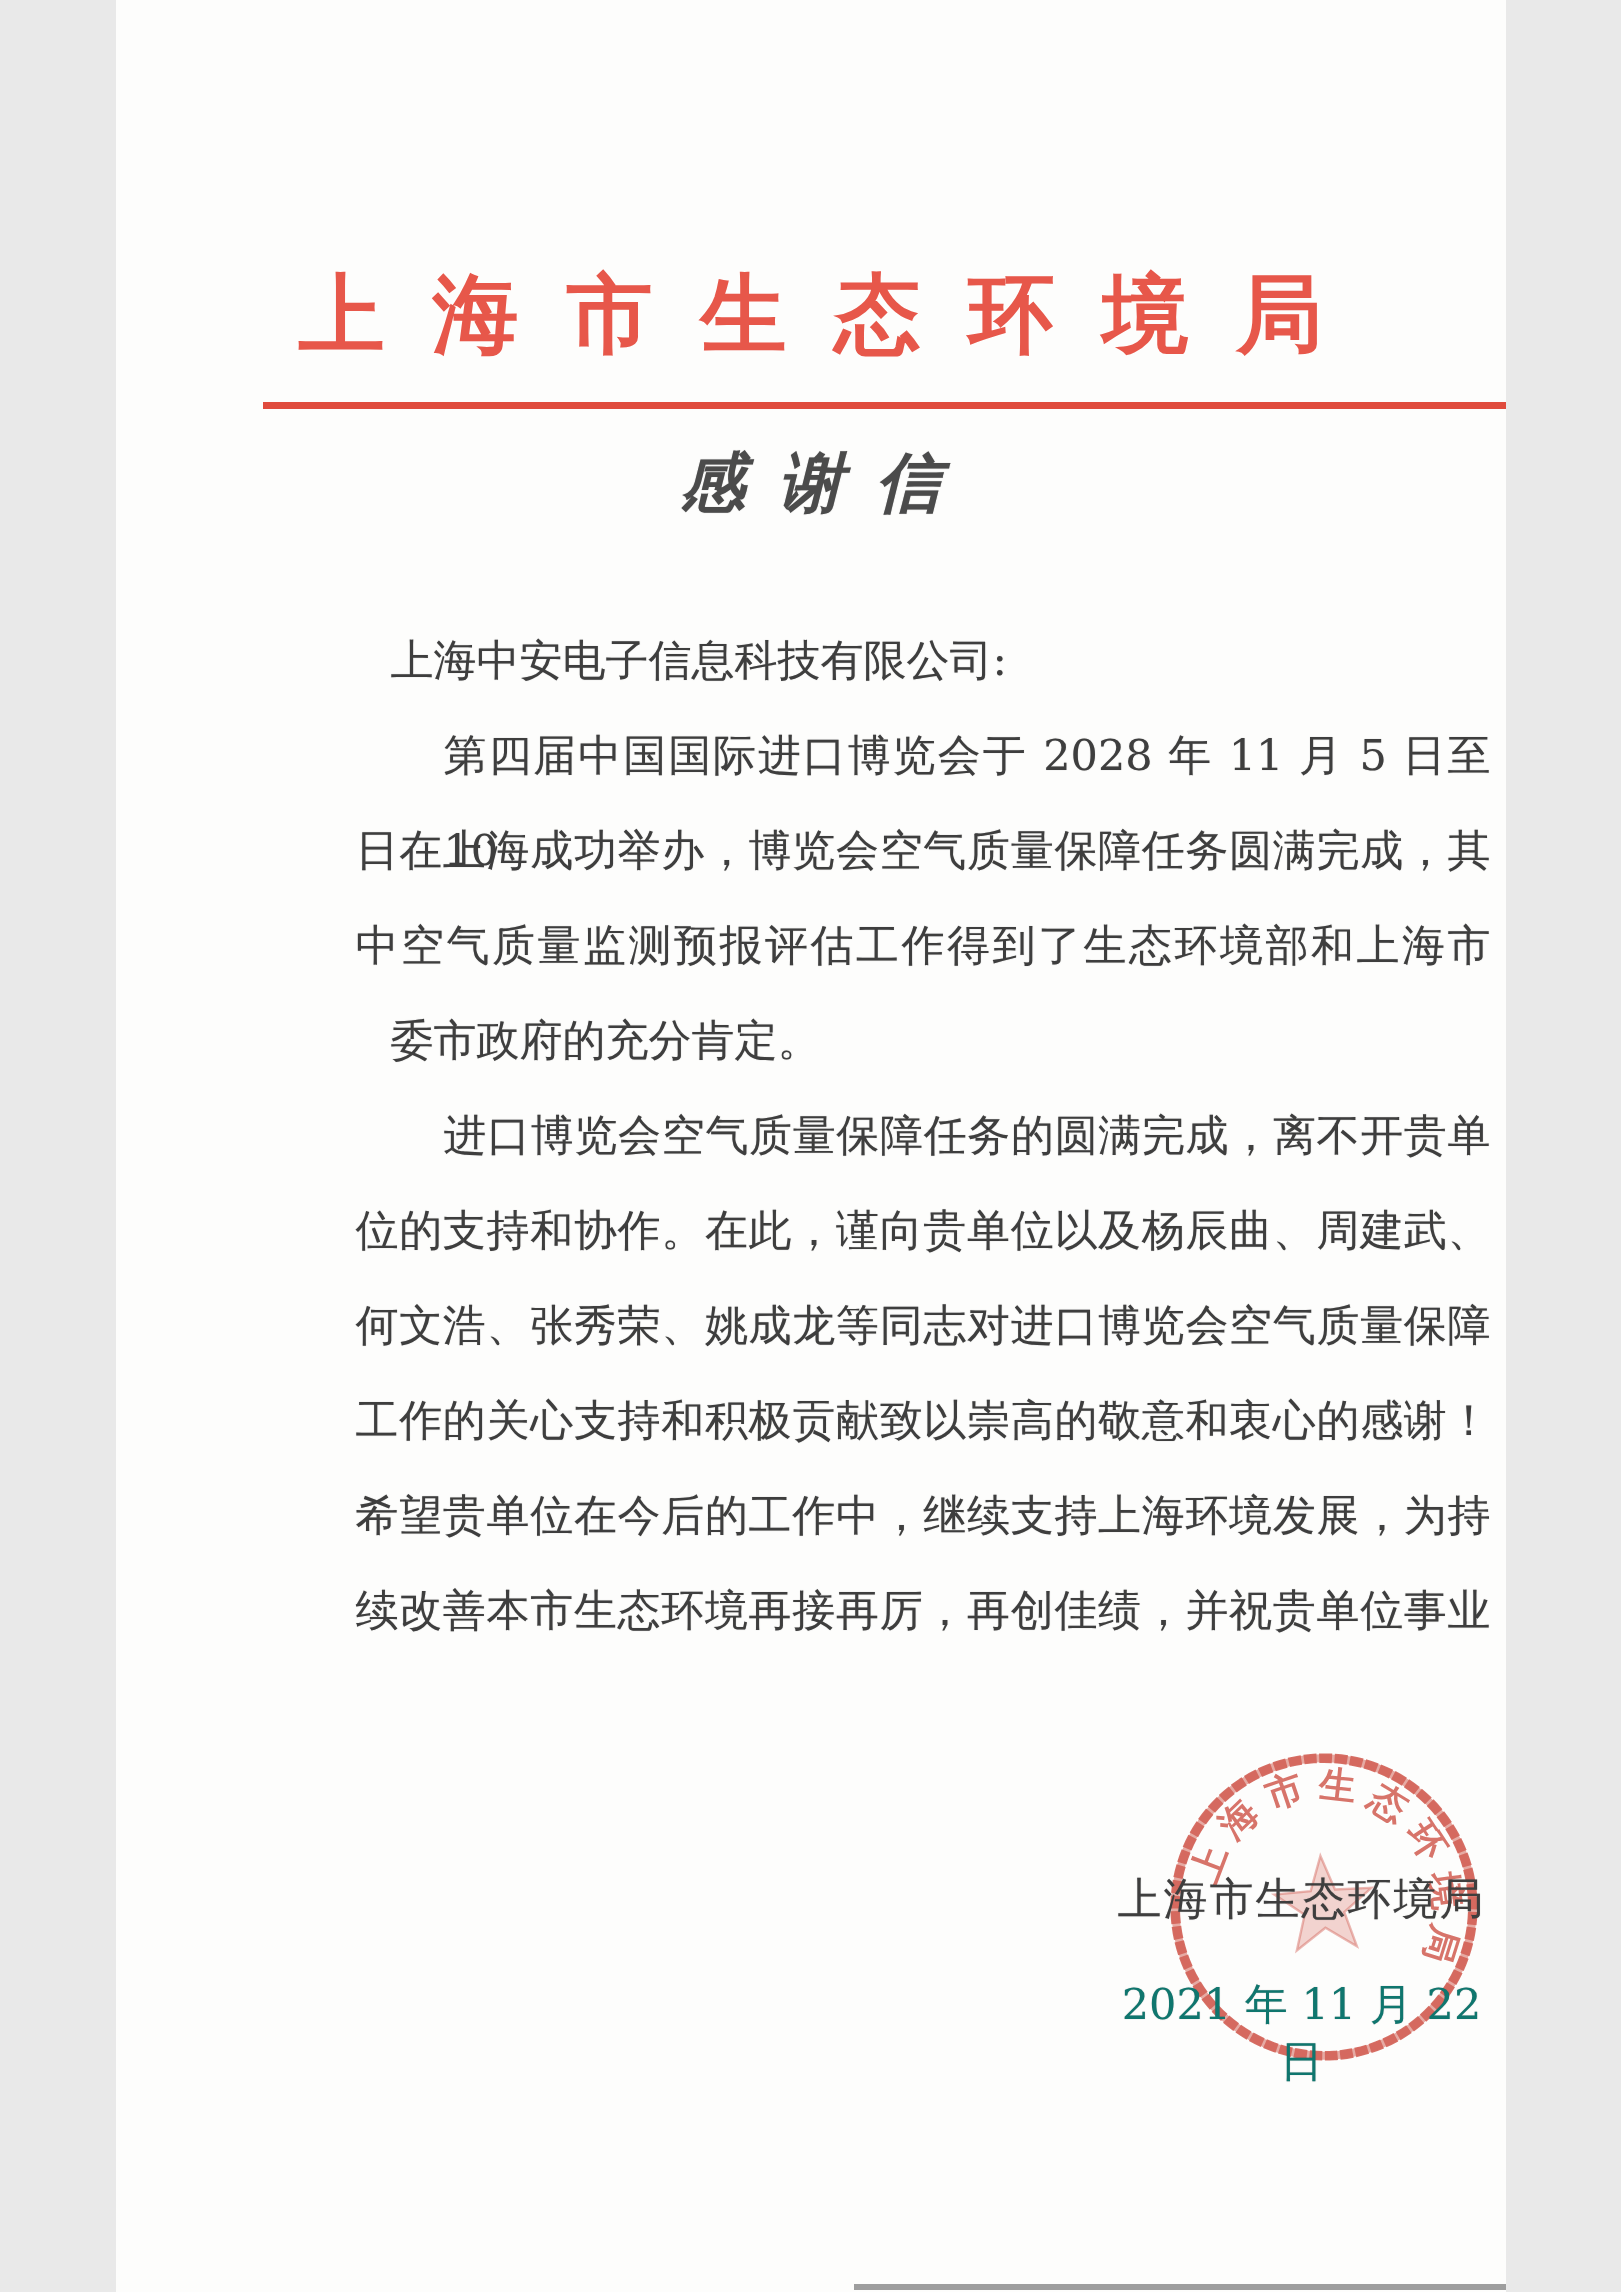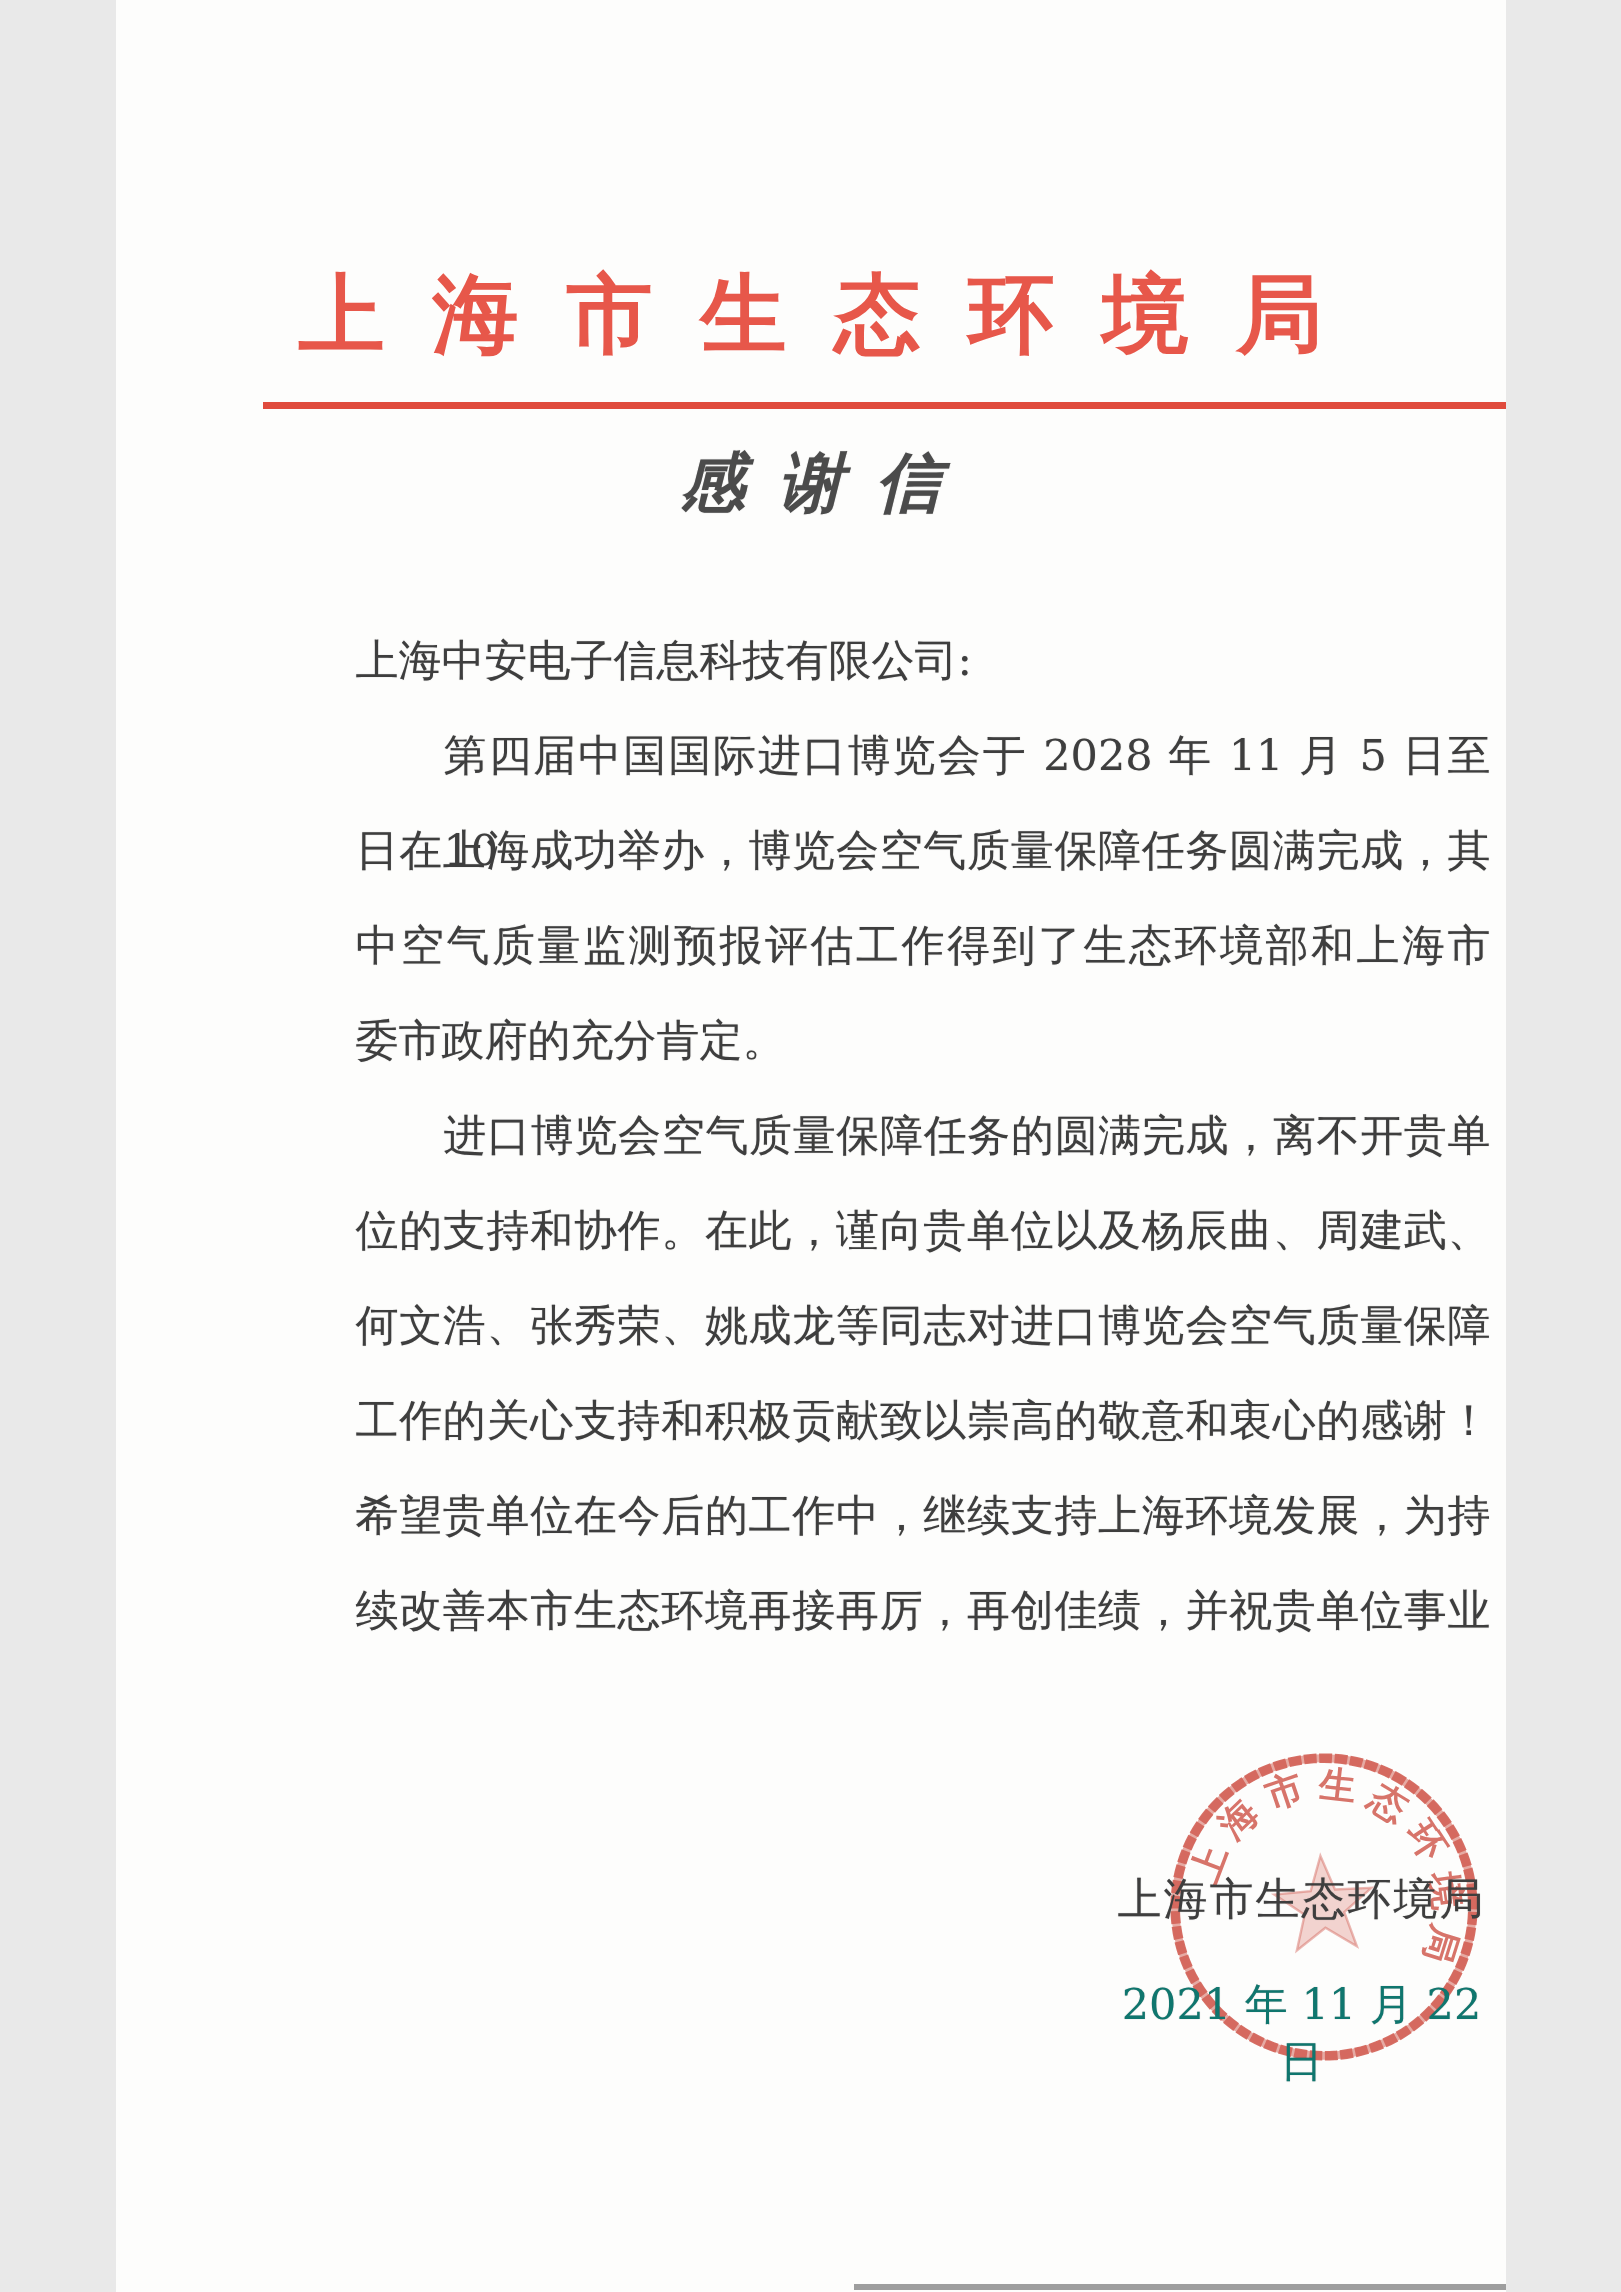--- a/index.html
+++ b/index.html
@@ -43,21 +43,21 @@
 
   
   .body-block {
     position:absolute; left:240px; top:613px; width:1135px;
     font-size:43px; color:#3e3e3e;
     text-shadow:0 0 1px rgba(62,62,62,.4);
   }
   .line { height:95px; line-height:95px; }
   .line.just { text-align:justify; text-align-last:justify; }
   .line.indent { padding-left:88px; }
-  .line.plain { text-align:left; }
+  .line.plain { text-align:left;margin-left:35px; }
 
   
   .signature {
     position:absolute; left:980px; top:1870px; width:412px;
     text-align:center; font-size:44px; color:#3e3e3e;
     line-height:57px; letter-spacing:2px;
     text-shadow:0 0 1px rgba(62,62,62,.4);
     z-index:3;
   }
   .date-line {

